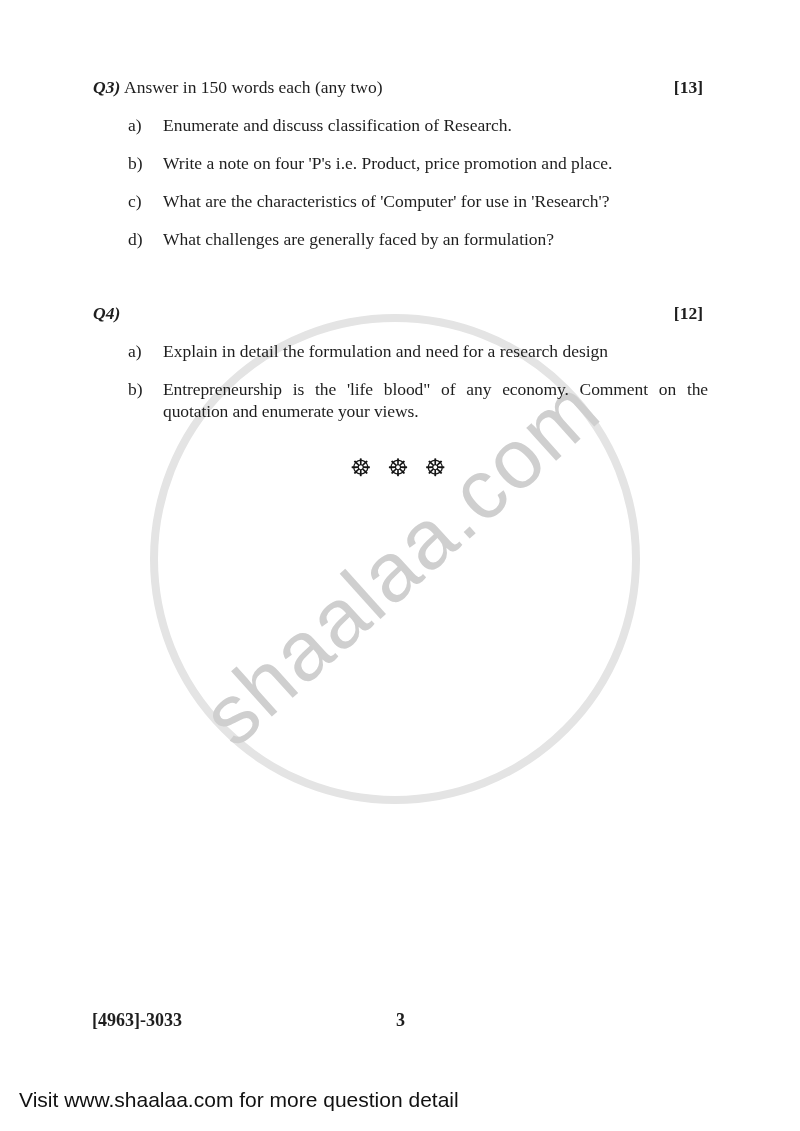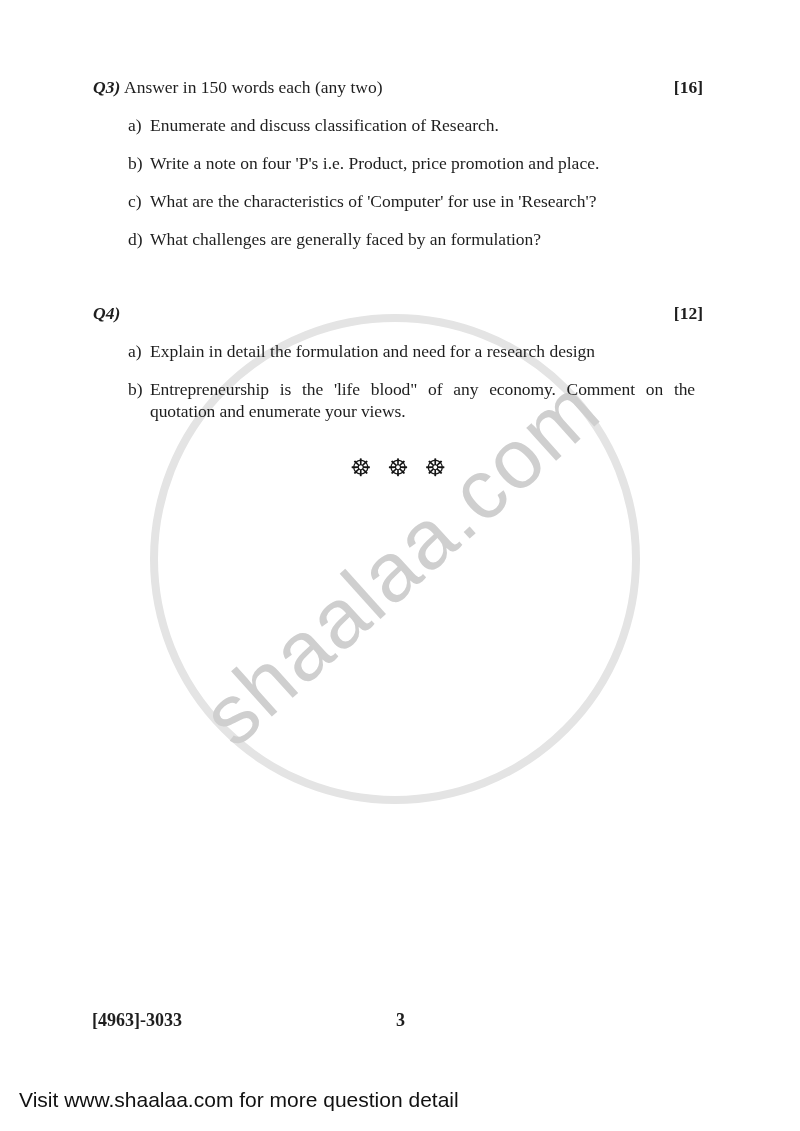--- a/index.html
+++ b/index.html
@@ -77,21 +77,21 @@
     width: 575px;
     font-size: 17.5px;
     line-height: 22px;
   }
   .sub-letter {
     position: absolute;
     left: 0;
   }
   .sub-text {
     display: block;
-    margin-left: 22px;
+    margin-left: 35px;
     white-space: nowrap;
   }
   .sub-text.wrap {
     white-space: normal;
     width: 545px;
     text-align: justify;
     letter-spacing: -0.1px;
   }
 
   .wheels {
@@ -137,21 +137,21 @@
 <div class="page">
 
   <div class="watermark-ring"></div>
   <div class="watermark-text">shaalaa.com</div>
 
   <div class="content">
 
     <div class="q-row" style="top:76px">
       <span class="q-label">Q3)</span>
       <span class="q-prompt">Answer in 150 words each (any two)</span>
-      <span class="q-marks">[16]</span>
+      <span class="q-marks">[13]</span>
     </div>
 
     <div class="sub-row" style="top:114px">
       <span class="sub-letter">a)</span>
       <span class="sub-text">Enumerate and discuss classification of Research.</span>
     </div>
     <div class="sub-row" style="top:152px">
       <span class="sub-letter">b)</span>
       <span class="sub-text">Write a note on four 'P's i.e. Product, price promotion and place.</span>
     </div>

